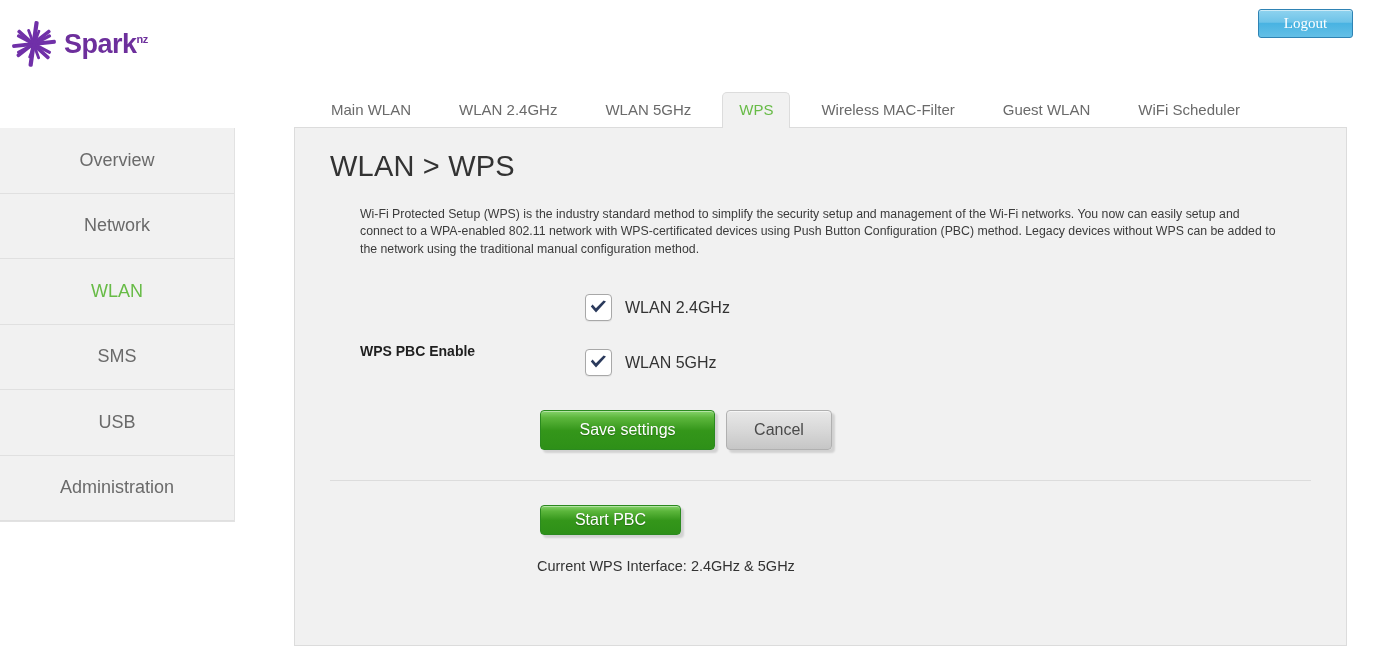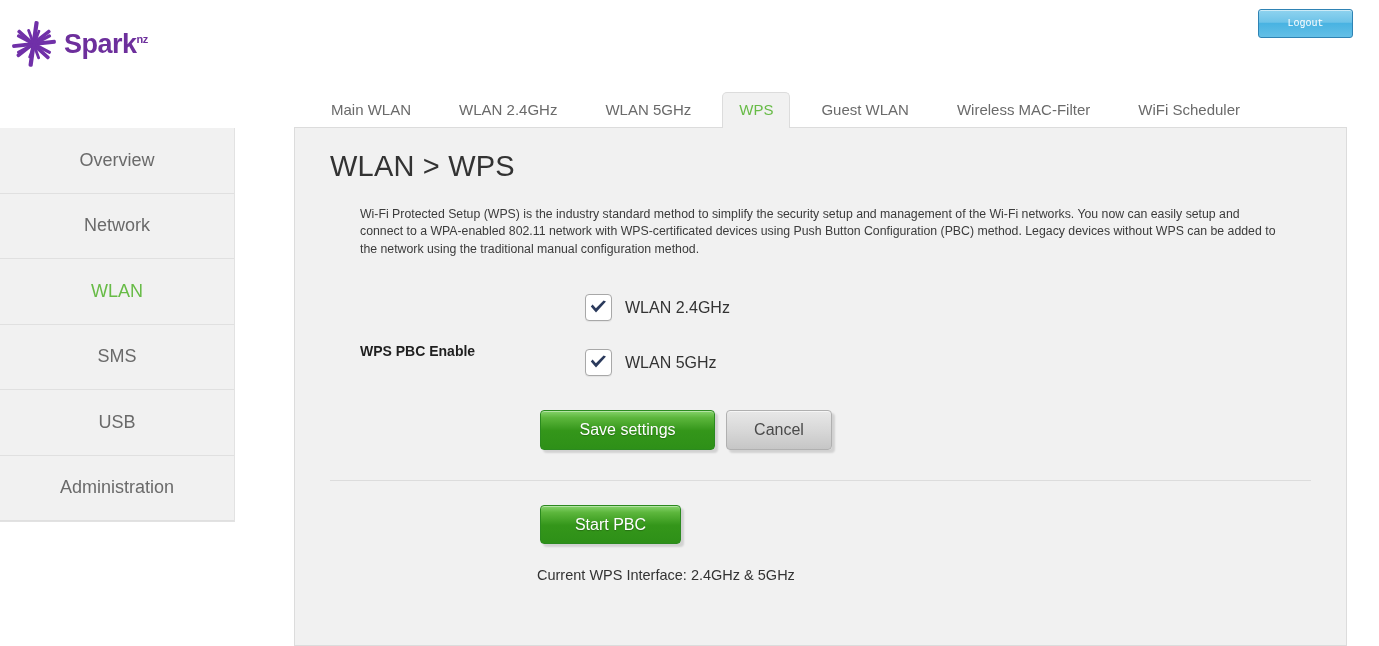--- a/index.html
+++ b/index.html
@@ -56,22 +56,22 @@
 
   .logout-btn {
     position: absolute;
     right: 26px; top: 9px;
     width: 95px;
     height: 29px;
     border: 1px solid #2f83b4;
     border-radius: 3px;
     background: linear-gradient(to bottom, #8fd3ef 0%, #6ec3e8 45%, #49b3e2 50%, #63bfe6 100%);
     color: #ffffff;
-    font-size: 10px;
-    font-family: Liberation Mono, monospace;
+    font-size: 15px;
+    font-family: Liberation Serif, serif;
     cursor: pointer;
     box-shadow: inset 0 1px 0 rgba(255,255,255,0.55);
     padding: 0;
   }
 
   
   .tabbar {
     position: absolute;
     left: 314px; top: 78px;
     width: 1053px;
@@ -236,21 +236,21 @@
     margin: 30px 35px 0 35px;
     height: 1px;
     background: #dcdcdc;
   }
 
   .pbc-area {
     margin-top: 24px;
     margin-left: 245px;
   }
   .btn-pbc {
-    width: 141px; height: 39px;
+    width: 141px; height: 30px;
     color: #ffffff;
     border: 1px solid #2b8a1f;
     background: linear-gradient(to bottom, #86d36b 0%, #5cb63c 18%, #34961a 52%, #2e9018 100%);
     box-shadow: 3px 3px 2px rgba(0,0,0,0.13), inset 0 1px 0 rgba(255,255,255,0.4);
     text-shadow: 0 1px 1px rgba(0,0,0,0.25);
     font-size: 16px;
   }
   .pbc-status {
     margin-top: 23px;
     margin-left: -3px;
@@ -282,22 +282,22 @@
       <div class="logo-text"><span>Spark</span><span class="logo-sup">nz</span></div>
     </div>
     <button class="logout-btn">Logout</button>
   </div>
 
   <div class="tabbar">
     <div class="tab">Main WLAN</div>
     <div class="tab">WLAN 2.4GHz</div>
     <div class="tab">WLAN 5GHz</div>
     <div class="tab active">WPS</div>
+    <div class="tab">Wireless MAC-Filter</div>
     <div class="tab">Guest WLAN</div>
-    <div class="tab">Wireless MAC-Filter</div>
     <div class="tab">WiFi Scheduler</div>
   </div>
 
   <div class="sidebar">
     <div class="side-item">Overview</div>
     <div class="side-item">Network</div>
     <div class="side-item active">WLAN</div>
     <div class="side-item">SMS</div>
     <div class="side-item">USB</div>
     <div class="side-item">Administration</div>

